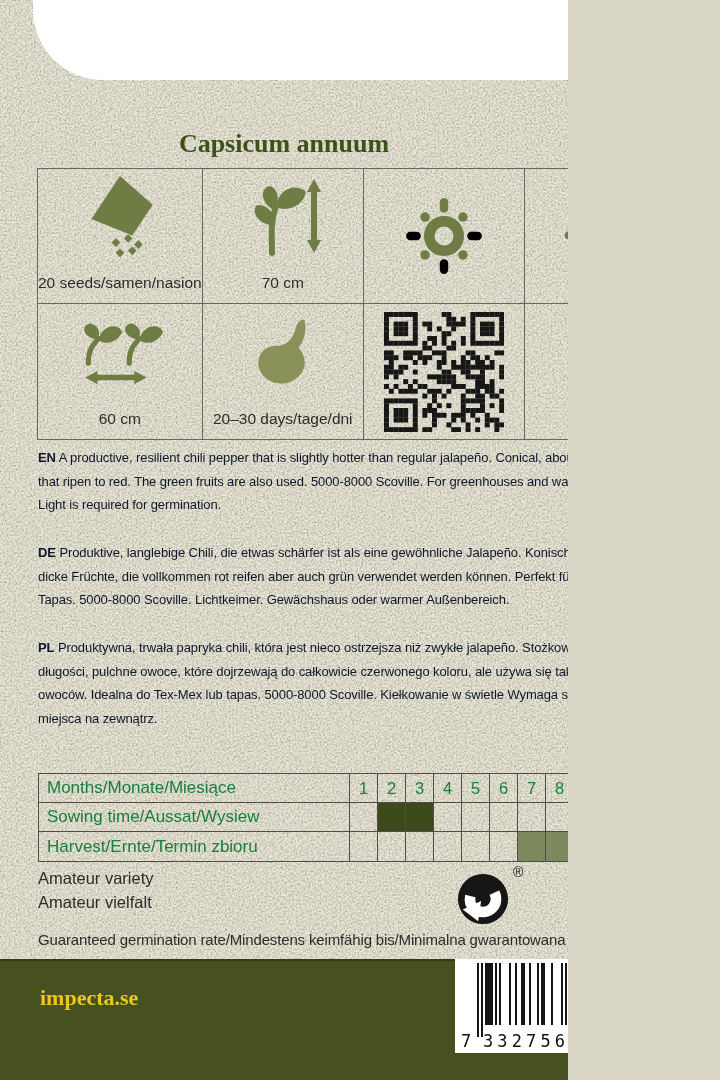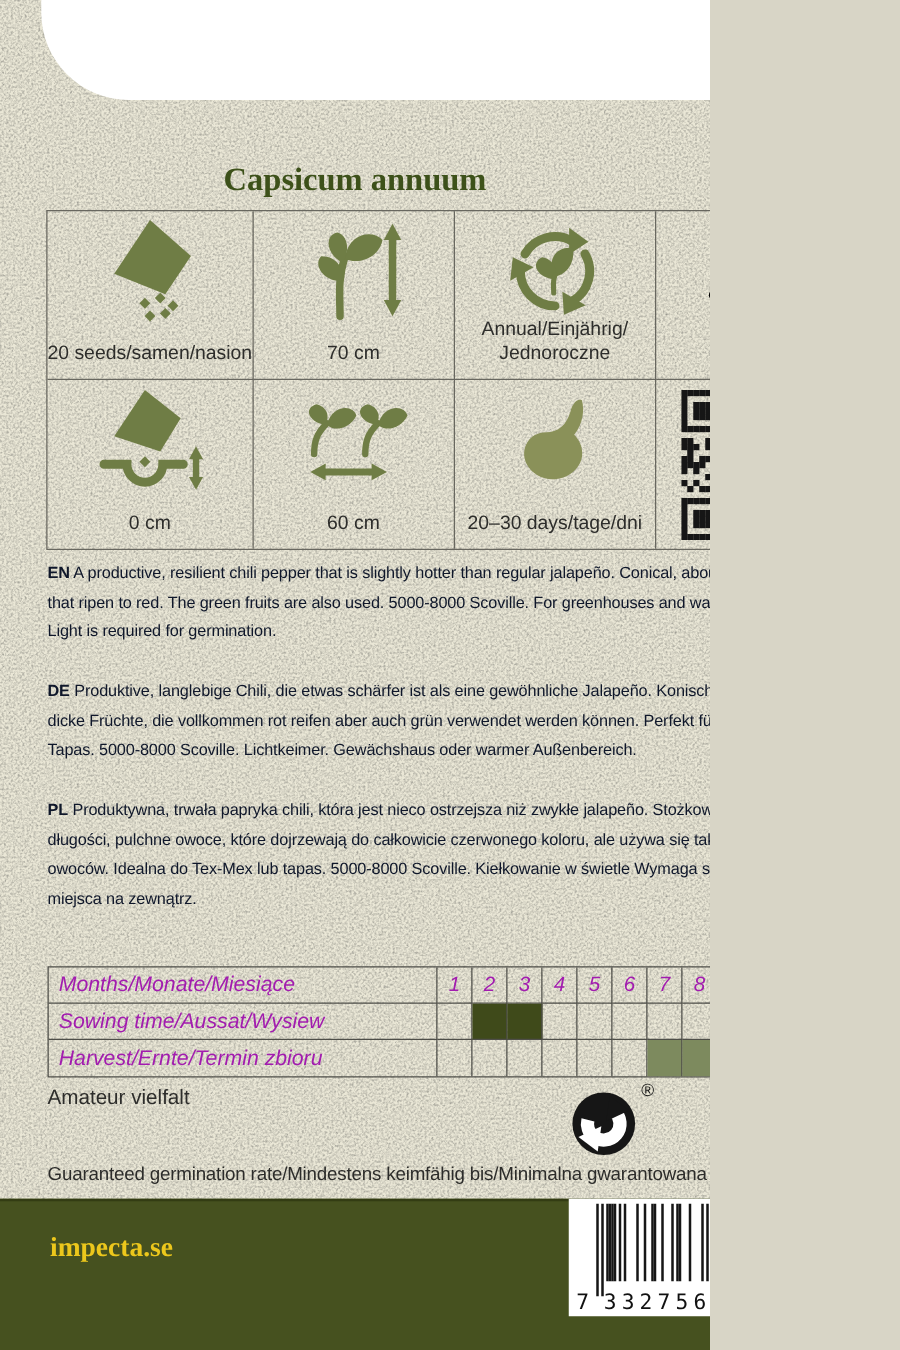--- a/index.html
+++ b/index.html
@@ -26,21 +26,21 @@
   .olive-s{stroke:#6f7d45;fill:none;stroke-linecap:round;}
   
   .desc{position:absolute;left:38px;width:651px;z-index:2;font-size:13px;line-height:23.7px;
         color:#0f172a;letter-spacing:-0.1px;}
   .desc b{font-weight:bold;}
   #desc-en{top:446px;} #desc-de{top:541px;} #desc-pl{top:636px;}
   
   .cal{position:absolute;left:38px;top:773px;width:647px;z-index:2;display:grid;
        grid-template-columns:311px repeat(12,1fr);grid-auto-rows:29px;border:1px solid #4e4e48;}
   .cal .c{border-right:1px solid #4e4e48;border-bottom:1px solid #4e4e48;
-          display:flex;align-items:center;justify-content:center;font-size:16.5px;color:#a21caf;font-style:italic;}
+          display:flex;align-items:center;justify-content:center;font-size:16.5px;color:#15803d;}
   .cal .c.lab{justify-content:flex-start;padding-left:8px;font-size:17px;}
   .cal .c:nth-child(13n){border-right:none;}
   .cal .c:nth-last-child(-n+13){border-bottom:none;}
   
   .notes{position:absolute;left:38px;top:867px;z-index:2;font-size:16.5px;line-height:23.5px;}
   .greendot{position:absolute;left:456px;top:872px;z-index:2;}
   .reg{position:absolute;left:513px;top:864px;z-index:2;font-size:14px;color:#141414;}
   .germ{position:absolute;left:38px;top:931px;z-index:2;font-size:15px;white-space:nowrap;
         letter-spacing:-0.15px;color:#2c2c2a;}
   .bar{position:absolute;left:0;top:959px;width:720px;height:121px;background:#46511f;
@@ -92,37 +92,20 @@
           <path class="olive" d="M34,33 C21,27 19,11 30,9 C40,12 39,27 34,33 Z"></path>
           <path class="olive" d="M33,48 C19,48 10,35 17,28 C30,28 36,39 33,48 Z"></path>
           <line class="olive-s" stroke-width="6" x1="74" y1="13" x2="74" y2="65"></line>
           <polygon class="olive" points="74,2 67,15 81,15"></polygon>
           <polygon class="olive" points="74,76 67,63 81,63"></polygon>
         </svg>
       </span>
       <span class="lbl">70 cm</span>
     </div>
 
-    <div class="cell">
-      <span class="ic">
-        <svg width="80" height="80" viewBox="0 0 76 78">
-          <g id="seg">
-            <path class="olive-s" stroke-width="7" d="M14.6,25.5 A27,27 0 0 1 51.5,15.6"></path>
-            <polygon class="olive" points="49,5 64,16 49,26"></polygon>
-          </g>
-          <use href="#seg" transform="rotate(120 38 39)"></use>
-          <use href="#seg" transform="rotate(240 38 39)"></use>
-          <path class="olive" d="M37,43 C31,28 41,19 52,21 C54,34 45,43 37,43 Z"></path>
-          <path class="olive" d="M36,45 C23,43 19,32 28,28 C38,30 41,39 36,45 Z"></path>
-          <path class="olive-s" stroke-width="4" d="M37,56 C37,50 36,47 38,42"></path>
-        </svg>
-      </span>
-      <span class="lbl">Annual/Einjährig/</span>
-      <span class="lbl">Jednoroczne</span>
-    </div>
 
     <div class="cell">
       <span class="ic full">
         <svg width="80" height="80" viewBox="0 0 76 76">
           <circle cx="38" cy="38" r="14" fill="none" stroke="#6f7d45" stroke-width="10"></circle>
           <g class="olive">
             <rect id="ray" x="34" y="2" width="8" height="14" rx="4"></rect>
           </g>
           <use href="#ray" transform="rotate(90 38 38)"></use>
           <use href="#ray" transform="rotate(180 38 38)"></use>
@@ -532,20 +515,21 @@
       <div class="c"></div>
       <div class="c" style="background: rgb(125, 138, 94);"></div>
       <div class="c" style="background: rgb(125, 138, 94);"></div>
       <div class="c" style="background: rgb(125, 138, 94);"></div>
       <div class="c" style="background: rgb(125, 138, 94);"></div>
       <div class="c"></div>
       <div class="c"></div>
     </div>
 
   <div class="notes">
+    <div>Amateur variety</div>
     <div>Amateur vielfalt</div>
   </div>
 
   <span class="greendot">
     <svg width="54" height="54" viewBox="0 0 56 56">
       <circle cx="28" cy="28" r="26" fill="#161616"></circle>
       <g transform="rotate(-50 28 28)">
         <circle cx="28" cy="28" r="13.5" fill="none" stroke="#ffffff" stroke-width="11" stroke-dasharray="57 28"></circle>
       </g>
       <polygon fill="#161616" points="33,5 49,17 30,26"></polygon>

